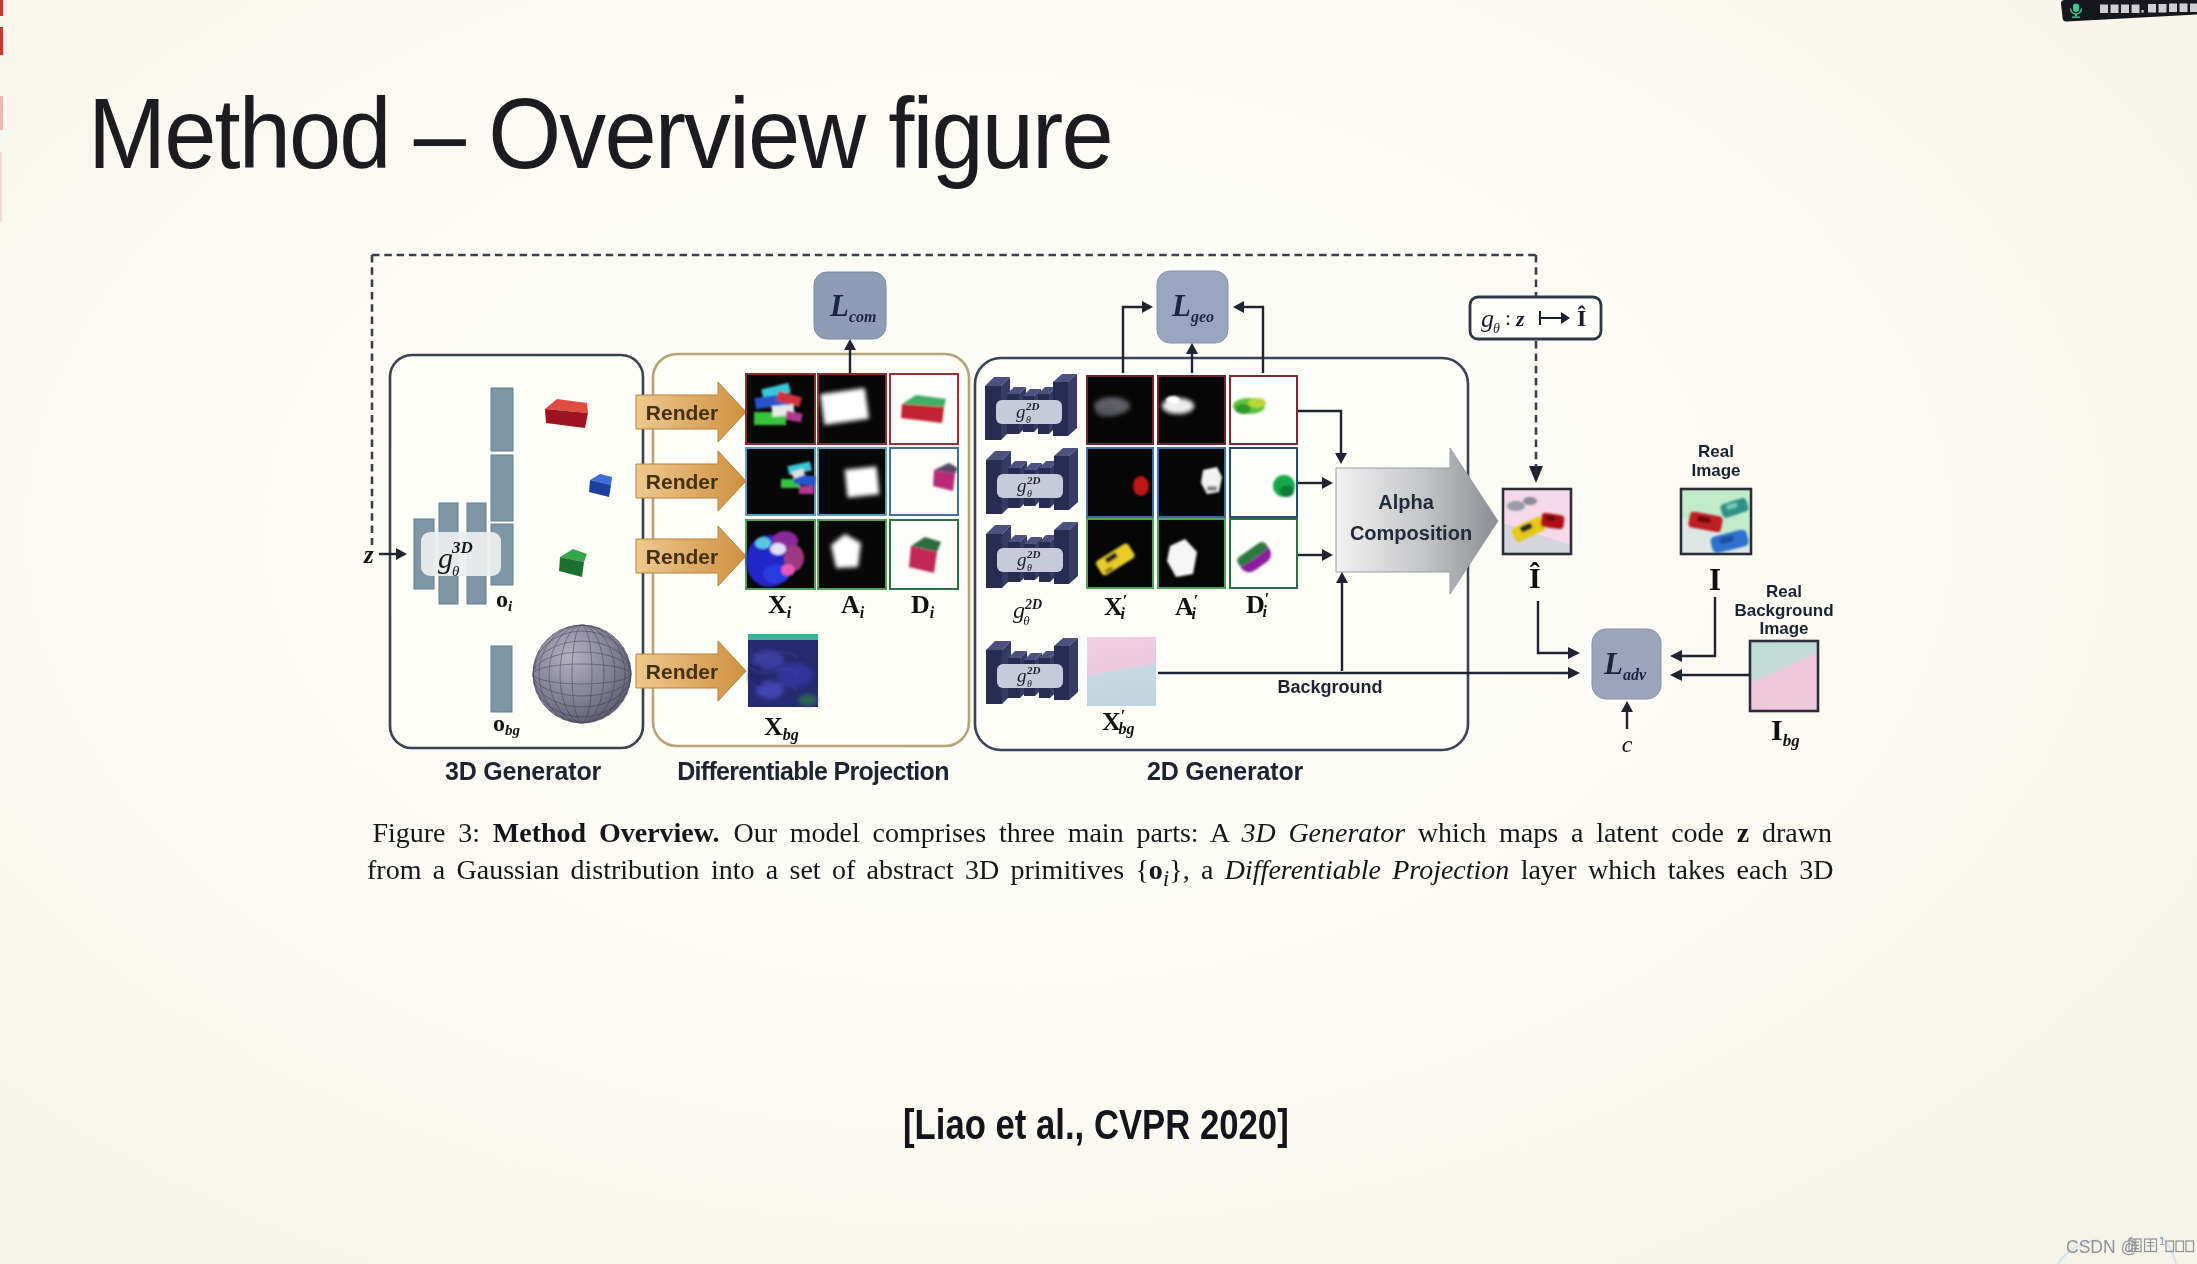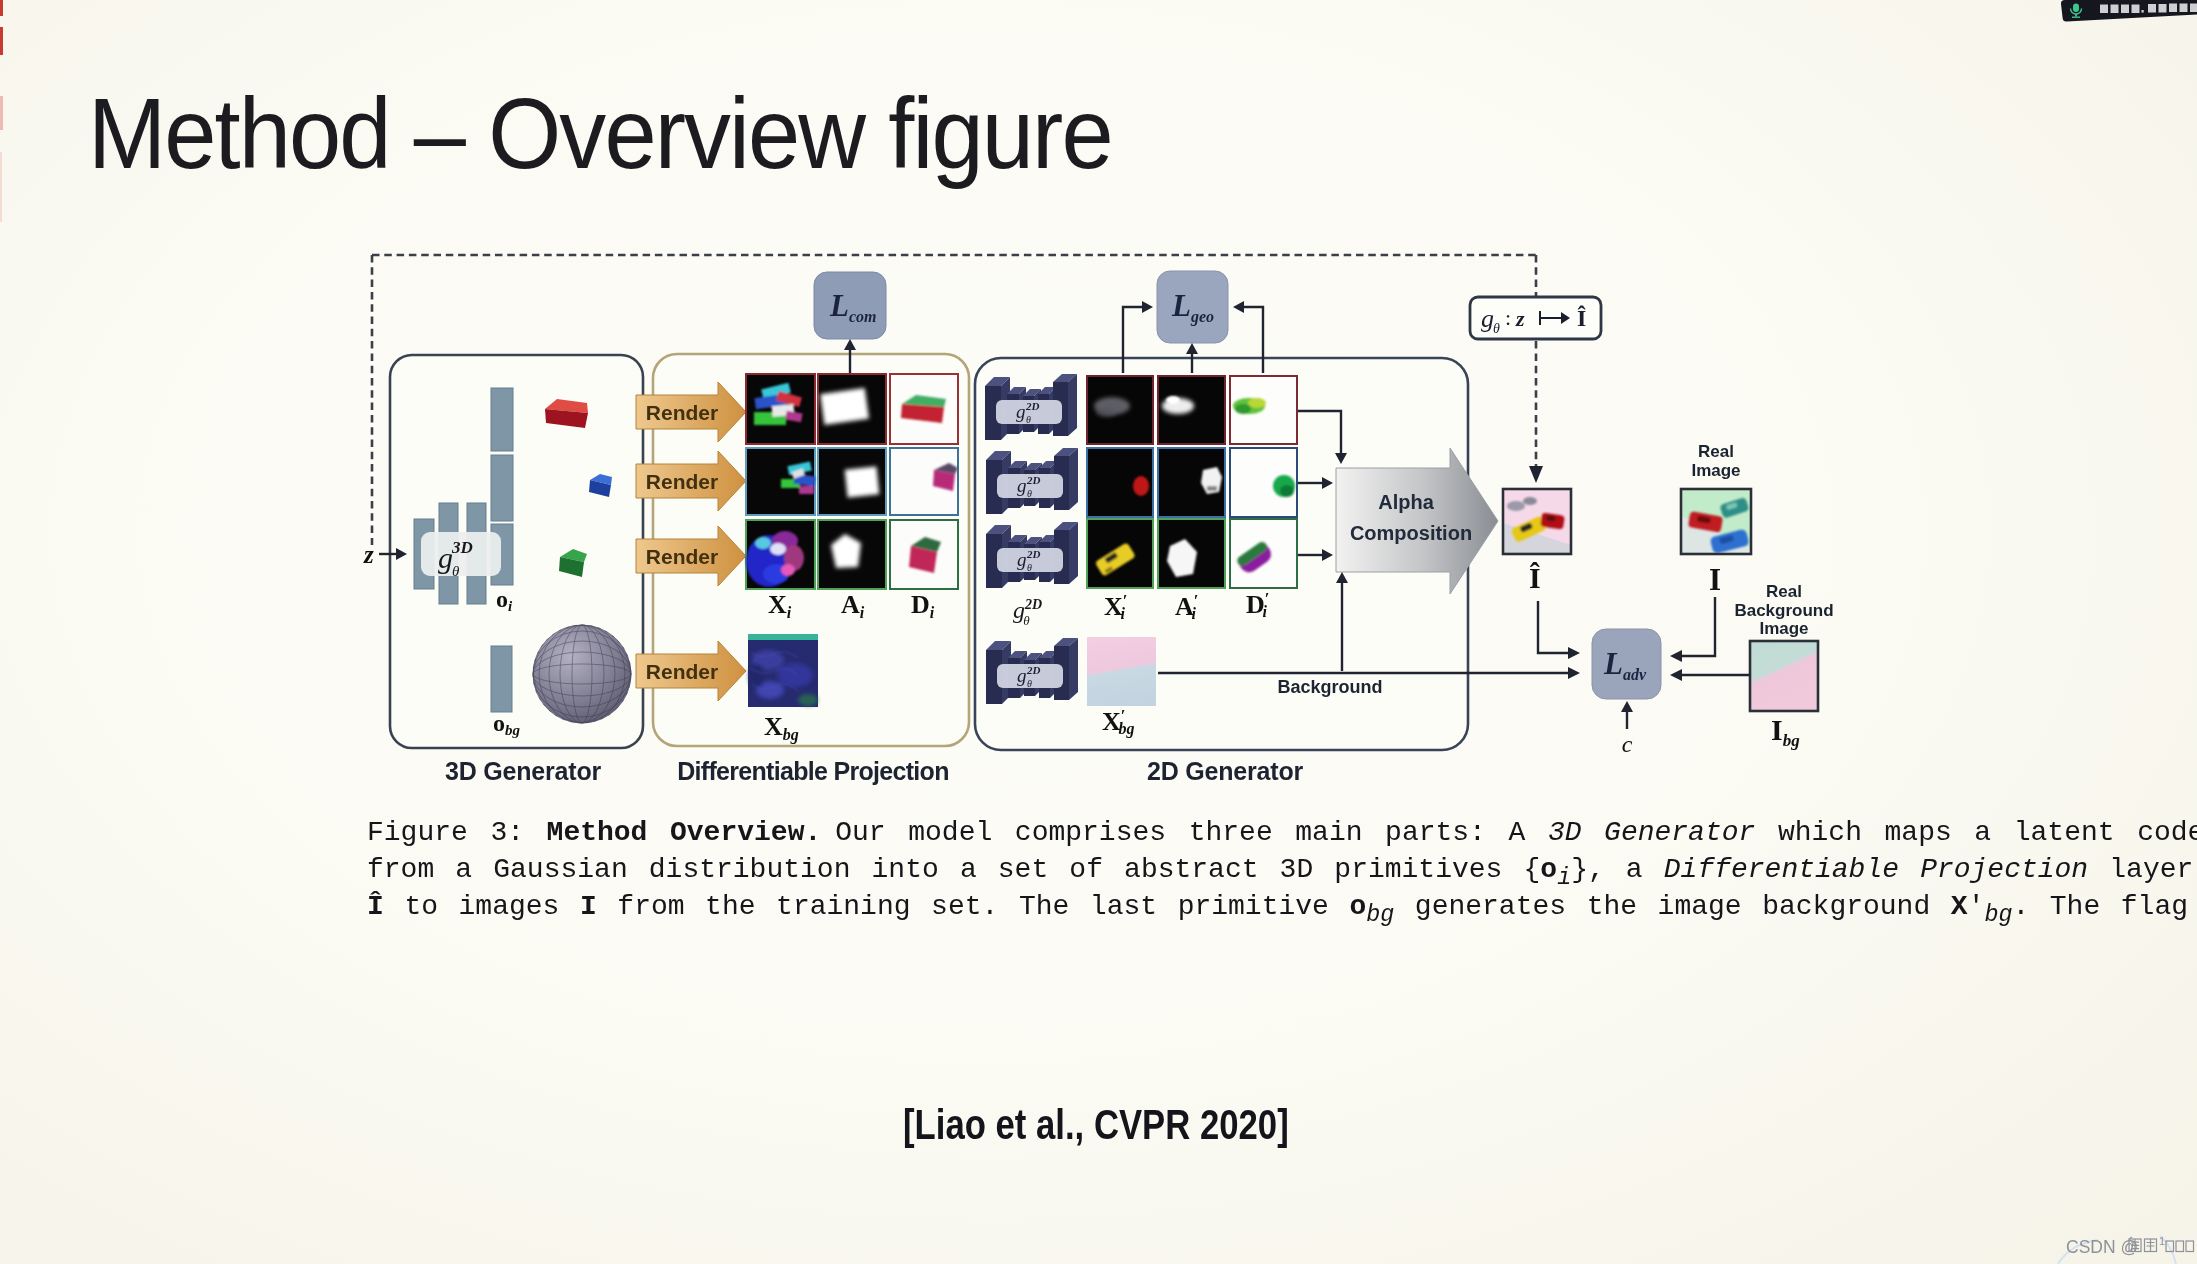--- a/index.html
+++ b/index.html
@@ -1,21 +1,21 @@
 <!DOCTYPE html>
 <html><head>
 <meta charset="utf-8">
 <style>
 html,body{margin:0;padding:0}
 body{width:2197px;height:1264px;overflow:hidden;position:relative;
 background:radial-gradient(ellipse 1600px 1000px at 45% 42%, #fdfdf9 0%, #fbfaf3 55%, #f6f4e9 100%);
 font-family:"Liberation Sans",sans-serif;}
 .abs{position:absolute}
 #title{position:absolute;left:88px;top:76px;font-size:100px;color:#1c1c20;letter-spacing:-2px;white-space:nowrap;transform-origin:left top;transform:scaleX(0.938);}
-#caption{position:absolute;left:367px;top:814px;width:1465px;font-family:Liberation Mono, monospace;font-size:28px;color:#15151a;}
+#caption{position:absolute;left:367px;top:814px;width:1465px;font-family:Liberation Serif, serif;font-size:28px;color:#15151a;text-align:right;}
 #caption .ln{white-space:nowrap;height:37px;line-height:37px;transform-origin:left center;}
 #cite{position:absolute;left:903px;top:1100px;font-size:43px;font-weight:bold;color:#14151b;white-space:nowrap;transform-origin:left top;transform:scaleX(0.807);}
 </style>
 </head>
 <body>
 <div id="title">Method – Overview figure</div>
 <svg class="abs" style="left:0;top:0" width="2197" height="1264" viewBox="0 0 2197 1264">
 <defs>
 <filter id="b1" x="-50%" y="-50%" width="200%" height="200%">
         <feGaussianBlur stdDeviation="1.2"></feGaussianBlur>
@@ -388,21 +388,20 @@
 </g>
 <polygon points="1682,650 1682,662 1670,656" fill="#1f2430"></polygon>
 <polygon points="1682,669 1682,681 1670,675" fill="#1f2430"></polygon>
 <polygon points="1621,712 1633,712 1627,701" fill="#1f2430"></polygon>
 <text x="1627" y="752" text-anchor="middle" font-family="Liberation Serif" font-style="italic" font-size="24" fill="#111">c</text>
 
 </svg>
 <div id="caption">
 <div class="ln" id="c1" style="word-spacing:5.79px">Figure 3: <b>Method Overview.</b> Our model comprises three main parts: A <i>3D Generator</i> which maps a latent code <b>z</b> drawn</div>
 <div class="ln" id="c2" style="word-spacing:4.32px">from a Gaussian distribution into a set of abstract 3D primitives {<b>o</b><sub><i>i</i></sub>}, a <i>Differentiable Projection</i> layer which takes each 3D</div>
-<div class="ln" id="c6" style="word-spacing:3.77px"><b>Î</b> to images <b>I</b> from the training set. The last primitive <b>o</b><sub><i>bg</i></sub> generates the image background <b>X</b>′<sub><i>bg</i></sub>. The flag <i>c</i> determines if the</div>
 </div>
 <div id="cite">[Liao et al., CVPR 2020]</div>
 
 <div class="abs" style="left:0;top:0;width:3px;height:16px;background:#c93a33"></div>
 <div class="abs" style="left:0;top:27px;width:3px;height:28px;background:#c93a33"></div>
 <div class="abs" style="left:0;top:96px;width:3px;height:34px;background:#edb9b2"></div>
 <div class="abs" style="left:0;top:152px;width:2px;height:70px;background:#f3ddd2"></div>
 
 <svg class="abs" style="left:2056px;top:0" width="141" height="26" viewBox="0 0 141 26">
 <path d="M9,0 L141,0 L141,14.5 L11,21.5 Q7,22 6.6,18 L5,4 Q4.6,0 9,0 Z" fill="#16161e"></path>

